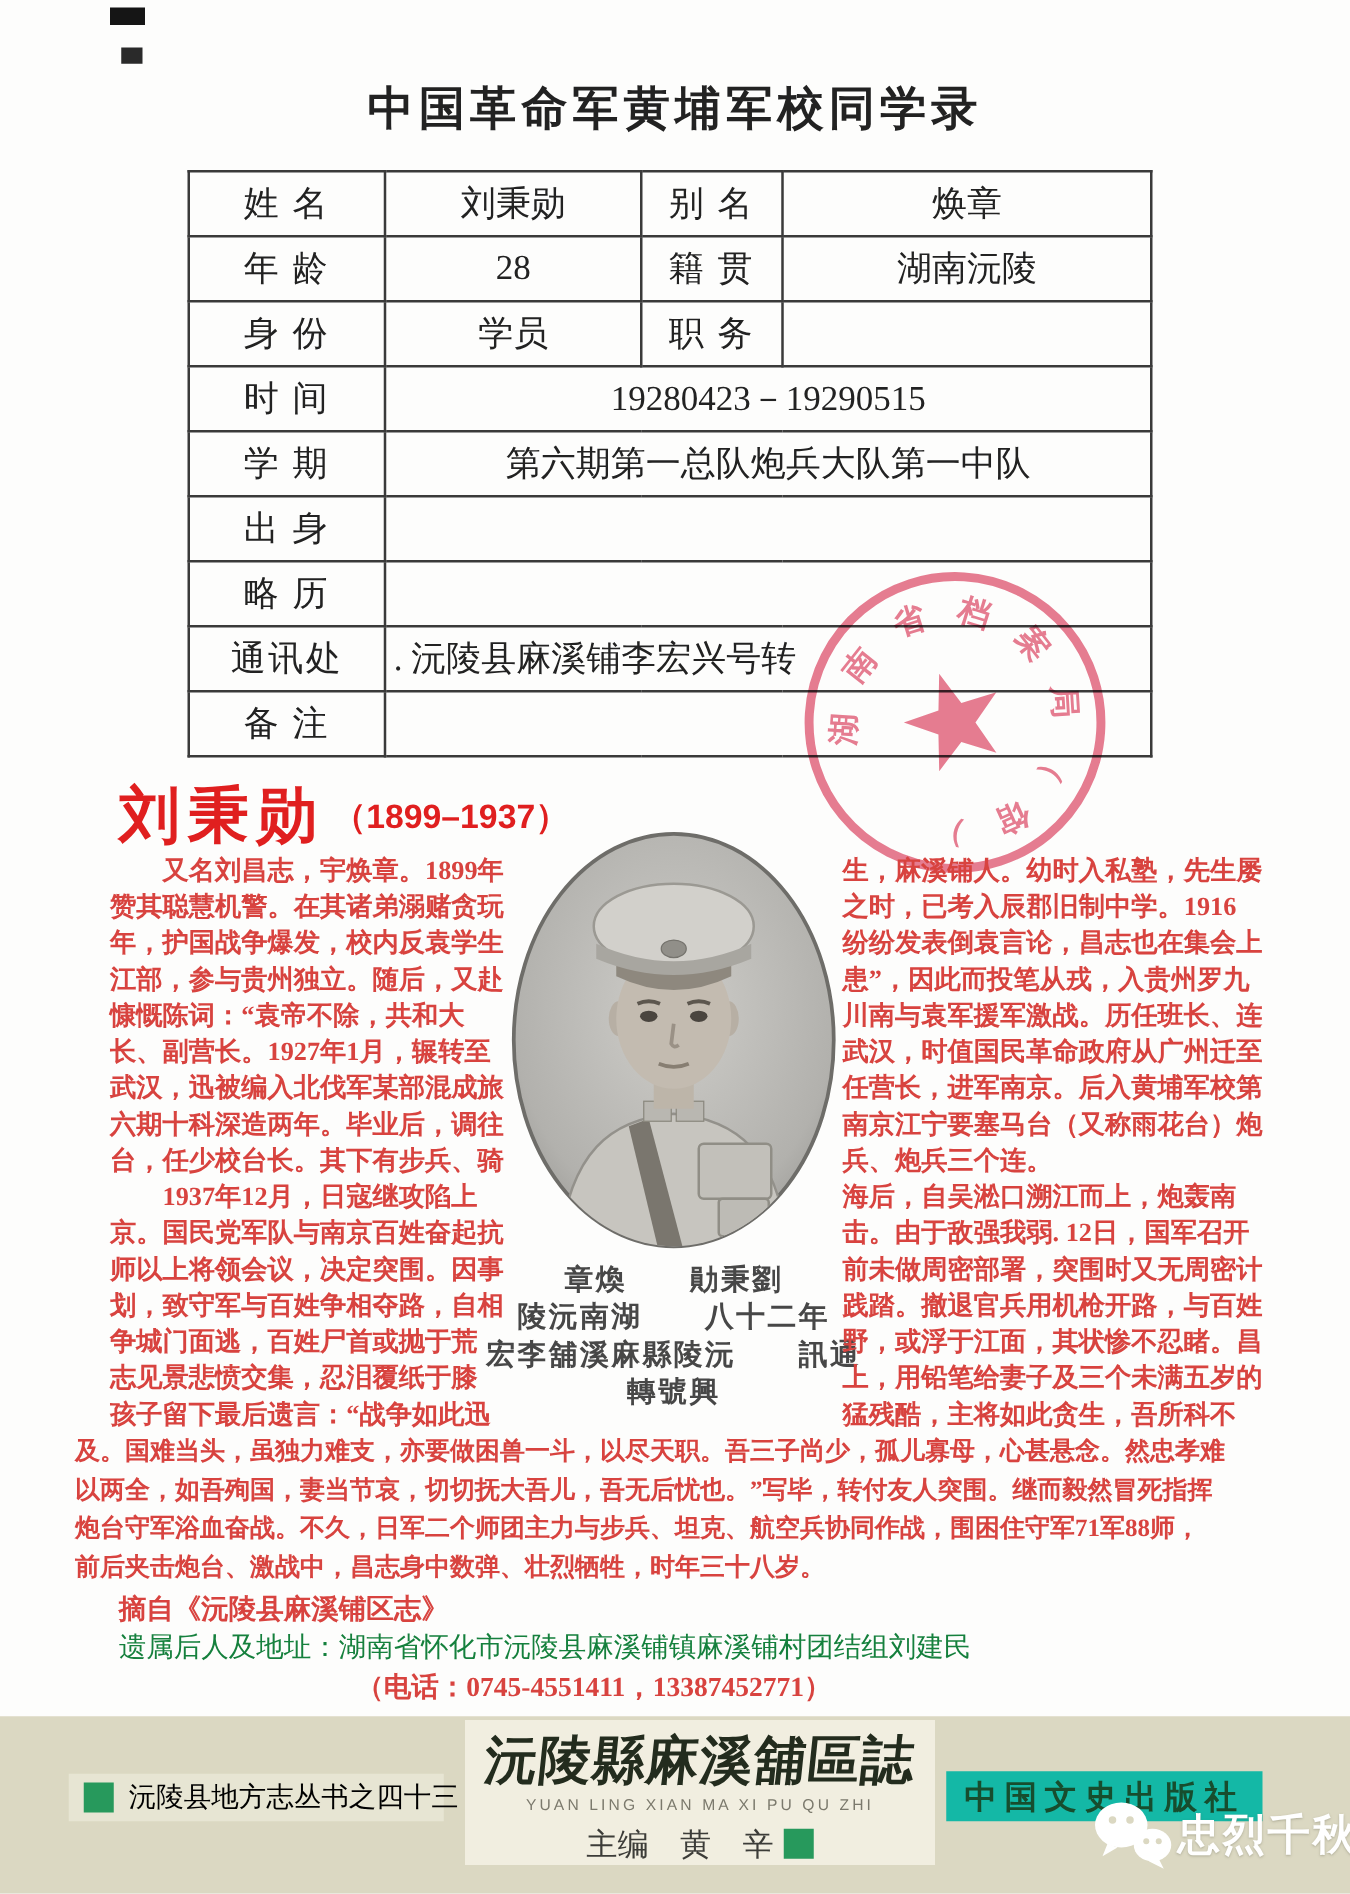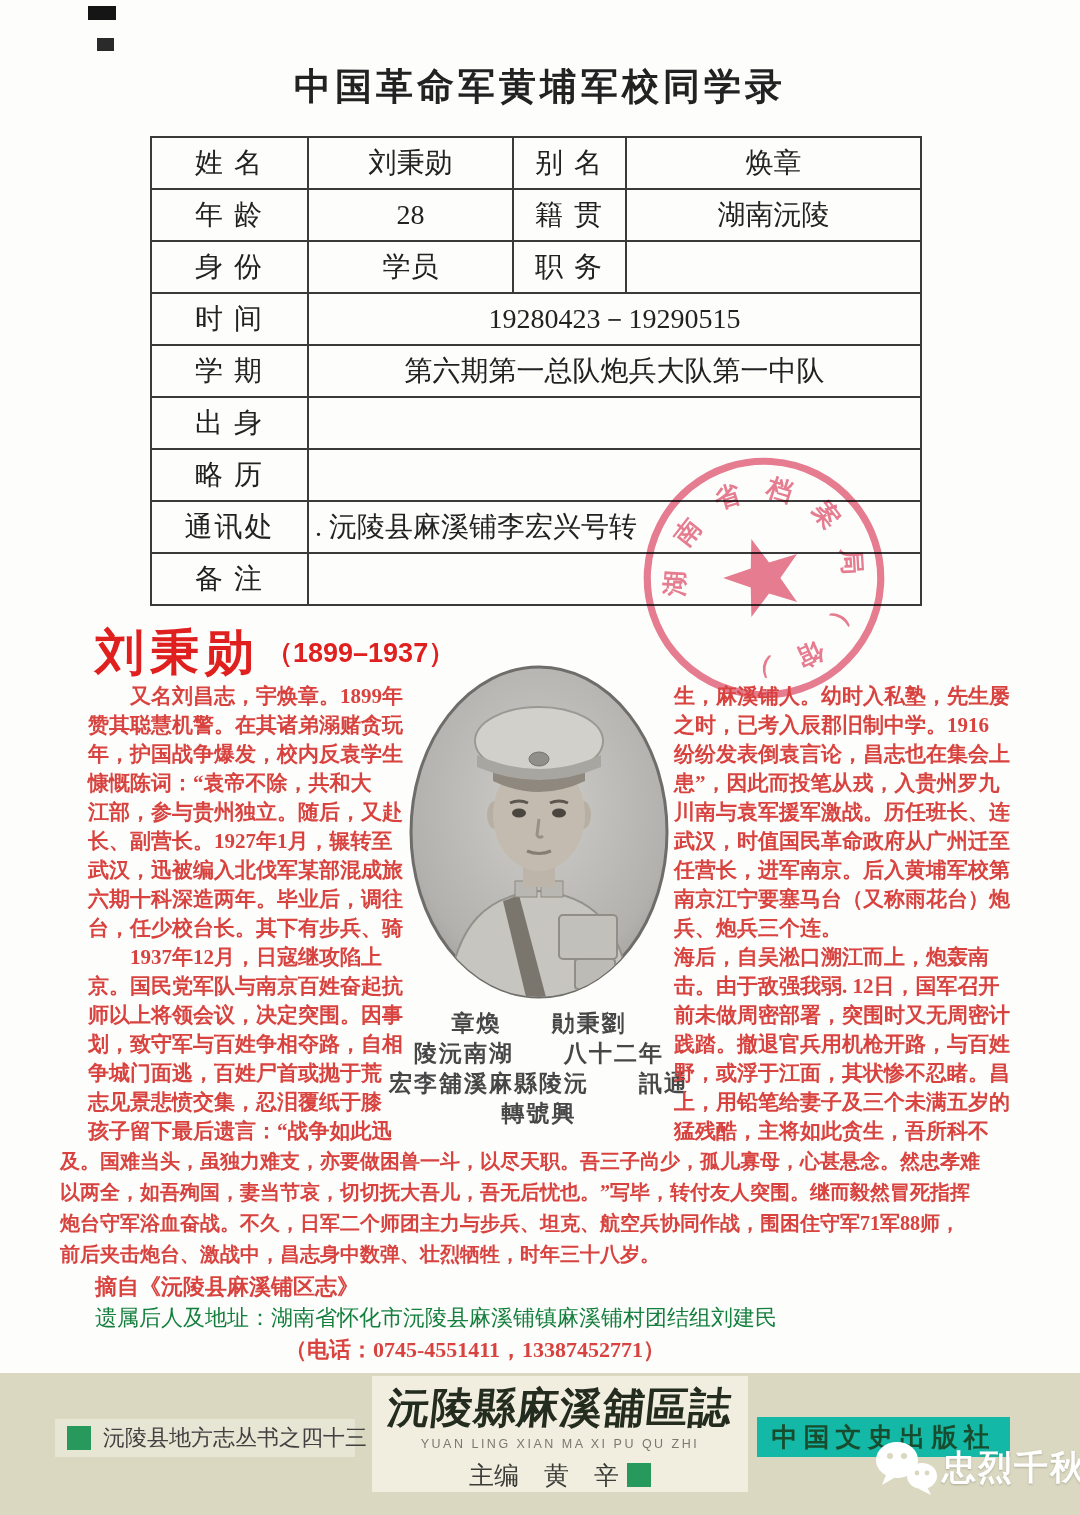--- a/index.html
+++ b/index.html
@@ -64,21 +64,21 @@
 
   .footer{
     position:absolute;left:0;top:1373px;width:1080px;height:142px;background:#dbd8c2;
     font-family:"Liberation Sans","DejaVu Sans",sans-serif;
   }
   .series-band{
     position:absolute;left:55px;top:46px;width:300px;height:38px;background:#e7e5d3;
     display:flex;align-items:center;padding-left:12px;box-sizing:border-box;
   }
   .green-square{width:24px;height:24px;background:#27995c;flex:0 0 auto;}
-  .series-text{font-size:22px;color:#404040;margin-left:12px;white-space:nowrap;}
+  .series-text{font-size:22px;color:#000000;margin-left:12px;white-space:nowrap;}
 
   .cal-panel{
     position:absolute;left:372px;top:3px;width:376px;height:116px;background:#f1eee0;
     padding:4px 10px;box-sizing:border-box;
   }
   .book-title{
     font-family:"Liberation Serif","DejaVu Serif",serif;
     font-size:42px;font-weight:bold;color:#232c1e;letter-spacing:1px;
     transform:skewX(-6deg);white-space:nowrap;text-align:center;
   }
@@ -175,22 +175,22 @@
 
   <div class="bio-heading">
     <span class="bio-name">刘秉勋</span><span class="bio-years">（1899–1937）</span>
   </div>
 
   <div class="columns">
     <div class="col-left">
         <div>　　又名刘昌志，宇焕章。1899年</div>
         <div>赞其聪慧机警。在其诸弟溺赌贪玩</div>
         <div>年，护国战争爆发，校内反袁学生</div>
+        <div>江部，参与贵州独立。随后，又赴</div>
         <div>慷慨陈词：“袁帝不除，共和大</div>
-        <div>江部，参与贵州独立。随后，又赴</div>
         <div>长、副营长。1927年1月，辗转至</div>
         <div>武汉，迅被编入北伐军某部混成旅</div>
         <div>六期十科深造两年。毕业后，调往</div>
         <div>台，任少校台长。其下有步兵、骑</div>
         <div>　　1937年12月，日寇继攻陷上</div>
         <div>京。国民党军队与南京百姓奋起抗</div>
         <div>师以上将领会议，决定突围。因事</div>
         <div>划，致守军与百姓争相夺路，自相</div>
         <div>争城门面逃，百姓尸首或抛于荒</div>
         <div>志见景悲愤交集，忍泪覆纸于膝</div>

